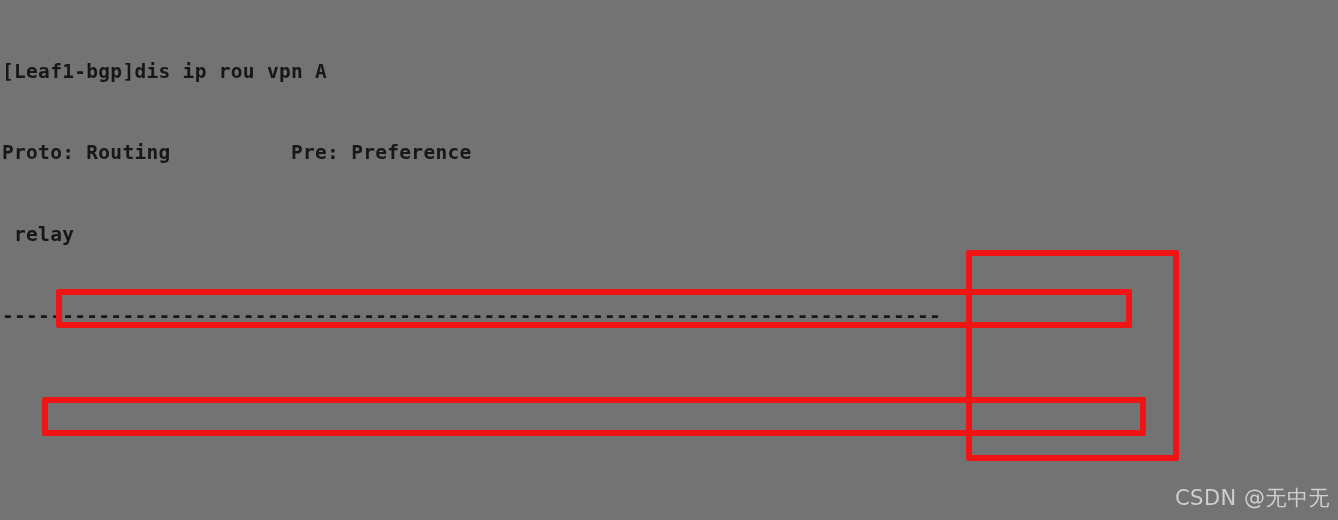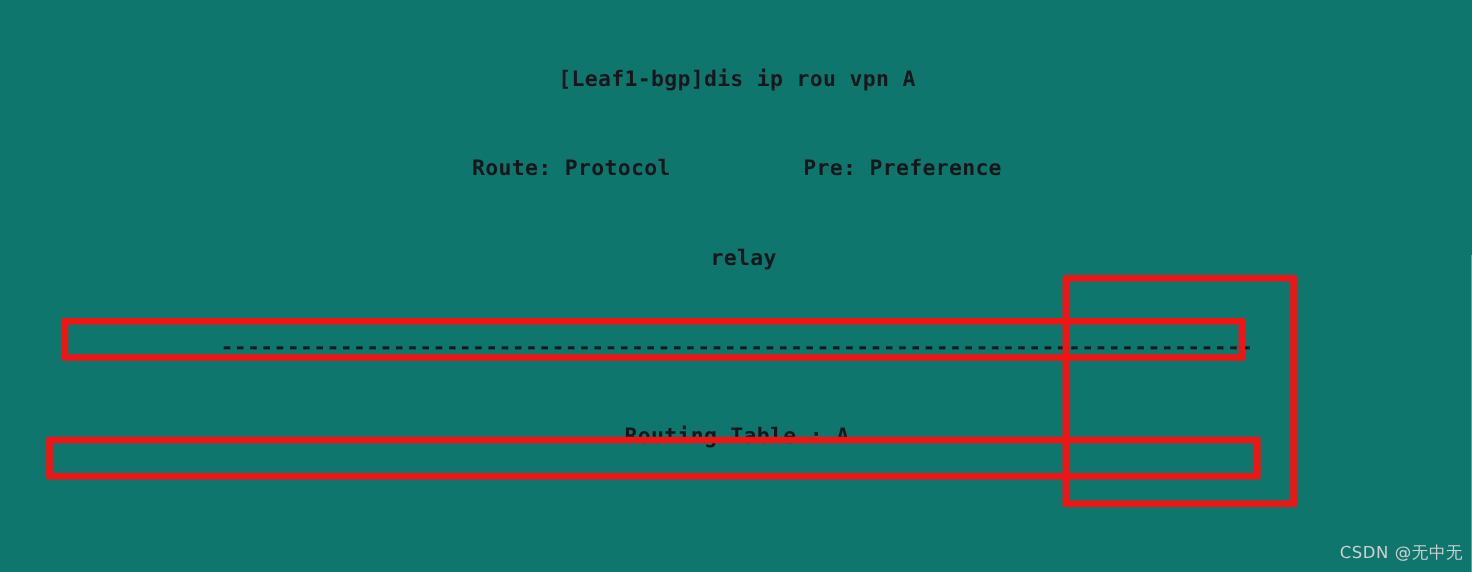--- a/index.html
+++ b/index.html
@@ -12,23 +12,22 @@
     width: 1338px;
     height: 520px;
     overflow: hidden;
     font-family: "DejaVu Sans Mono", "Liberation Mono", monospace;
   }
 
   #terminal {
     position: relative;
     width: 1338px;
     height: 520px;
-    background: #0f766e;
+    background: #737373;
     color: #111111;
-    text-align: center;
   }
 
   
   .console {
     position: absolute;
     left: 0;
     top: 0;
     width: 1338px;
     padding: 4px 0 0 2px;
     box-sizing: border-box;
@@ -77,37 +76,36 @@
     height: 39px;
     border-width: 6px;
   }
 
   
   #watermark {
     position: absolute;
     right: 8px;
     bottom: 8px;
     font-family: "DejaVu Sans", "Liberation Sans", sans-serif;
-    font-size: 15px;
+    font-size: 21px;
     color: #cfcfcf;
     letter-spacing: 0.5px;
     user-select: none;
   }
 </style>
 </head>
 <body>
 
 <div id="terminal">
 
   <div class="console">
     <span class="ln">[Leaf1-bgp]dis ip rou vpn A</span>
-    <span class="ln">Route: Protocol          Pre: Preference</span>
+    <span class="ln">Proto: Routing          Pre: Preference</span>
     <span class="ln"> relay</span>
     <span class="ln">------------------------------------------------------------------------------</span>
-    <span class="ln">Routing Table : A</span>
     
     
     
     
     
     
     
     
     
     

